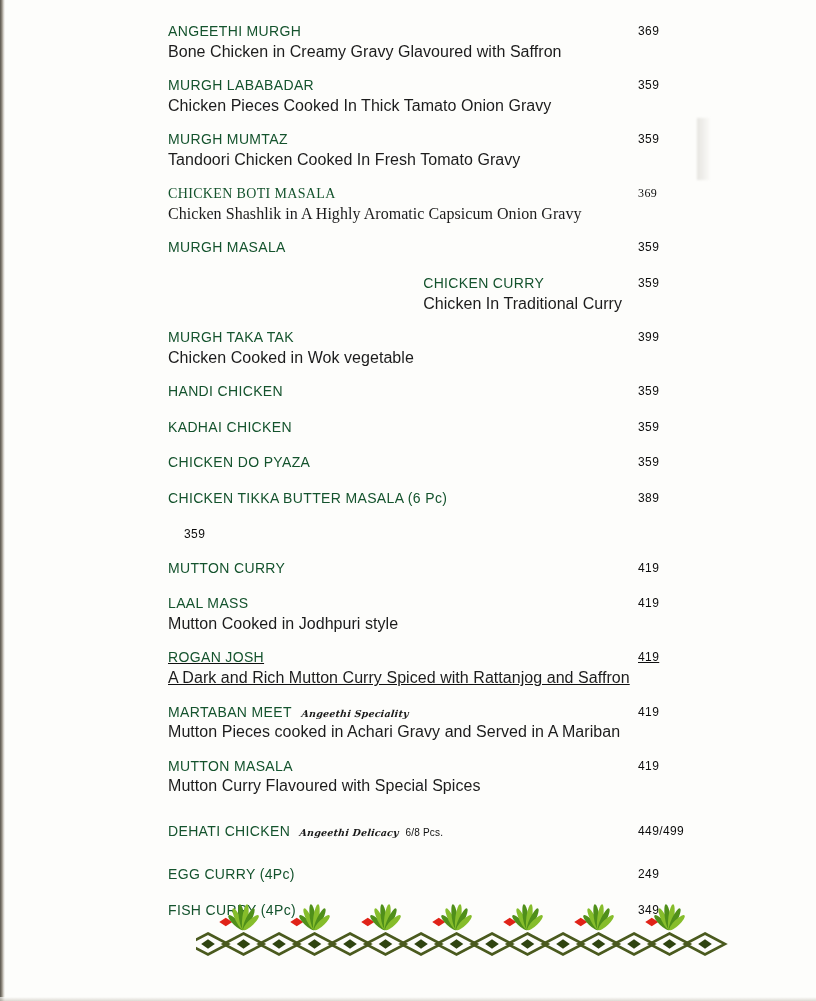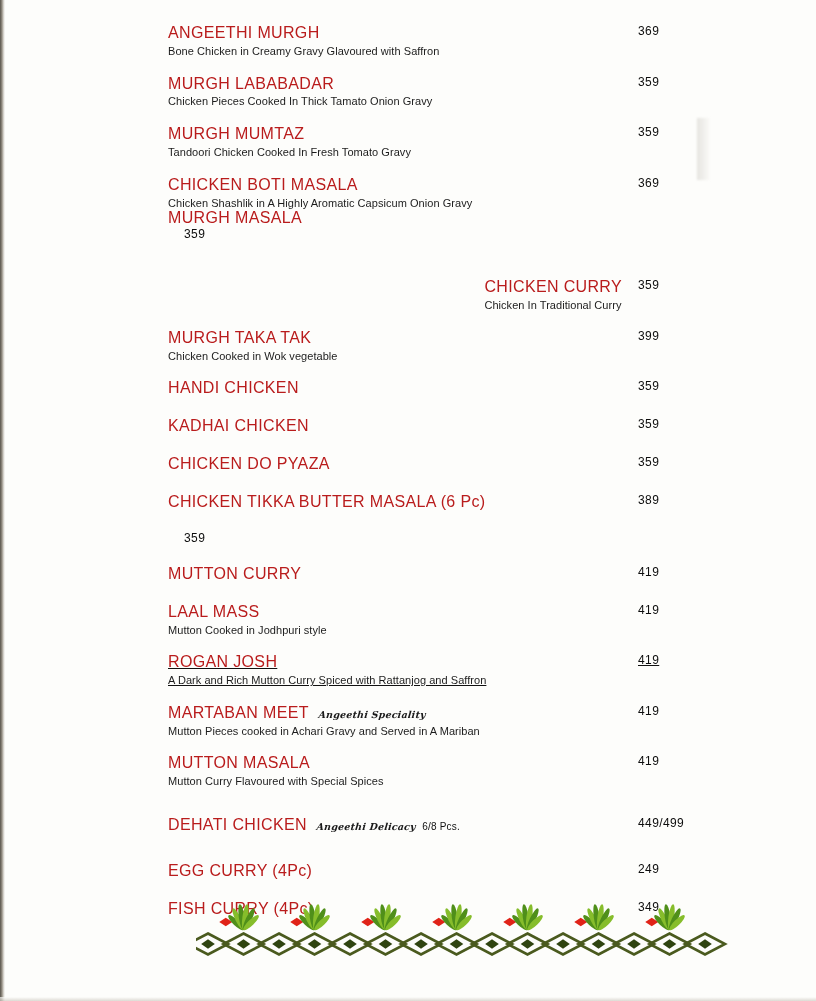--- a/index.html
+++ b/index.html
@@ -60,45 +60,45 @@
   .row-left {
     flex: 0 1 auto;
     min-width: 0;
   }
   .item-title-line {
     display: flex;
     align-items: baseline;
     white-space: nowrap;
   }
   .item-name {
-    font-size: 16px;
+    font-size: 14px;
     letter-spacing: .35px;
     font-weight: 400;
-    color: #b91c1c;
+    color: #14532d;
     line-height: 1.12;
   }
   .item-tag {
     font-family: "DejaVu Serif", serif;
     font-style: italic;
     font-weight: 700;
     font-size: 9.5px;
     letter-spacing: .2px;
     color: #1a1a1a;
     margin-left: 9px;
     transform: skewX(-6deg);
     transform-origin: left bottom;
   }
   .item-suffix {
     font-size: 10px;
     letter-spacing: .2px;
     color: #111;
     margin-left: 7px;
   }
   .item-desc {
-    font-size: 11px;
+    font-size: 16px;
     letter-spacing: .05px;
     color: #1c1c1c;
     margin-top: 3px;
     line-height: 1.15;
     white-space: nowrap;
   }
   .item-price {
     flex: 0 0 auto;
     font-size: 12px;
     letter-spacing: .4px;
@@ -148,30 +148,30 @@
       </div>
       <div class="menu-row" style="margin-bottom: 17px;">
         <div class="row-left">
           <div class="item-title-line">
             <span class="item-name">MURGH MUMTAZ</span>
           </div>
           <div class="item-desc">Tandoori Chicken Cooked In Fresh Tomato Gravy</div>
         </div>
         <div class="item-price">359</div>
       </div>
-      <div class="menu-row" style="">
+      <div class="menu-row" style="margin-bottom: 17px; font-family: Liberation Serif, serif;">
         <div class="row-left">
           <div class="item-title-line">
             <span class="item-name">CHICKEN BOTI MASALA</span>
           </div>
           <div class="item-desc">Chicken Shashlik in A Highly Aromatic Capsicum Onion Gravy</div>
         </div>
         <div class="item-price">369</div>
       </div>
-      <div class="menu-row" style="margin-bottom: 37px; flex-direction: column;">
+      <div class="menu-row" style="margin-bottom: 20px;">
         <div class="row-left">
           <div class="item-title-line">
             <span class="item-name">MURGH MASALA</span>
           </div>
         </div>
         <div class="item-price">359</div>
       </div>
       <div class="menu-row" style="margin-bottom: 17px; justify-content: flex-end;">
         <div class="row-left">
           <div class="item-title-line">

